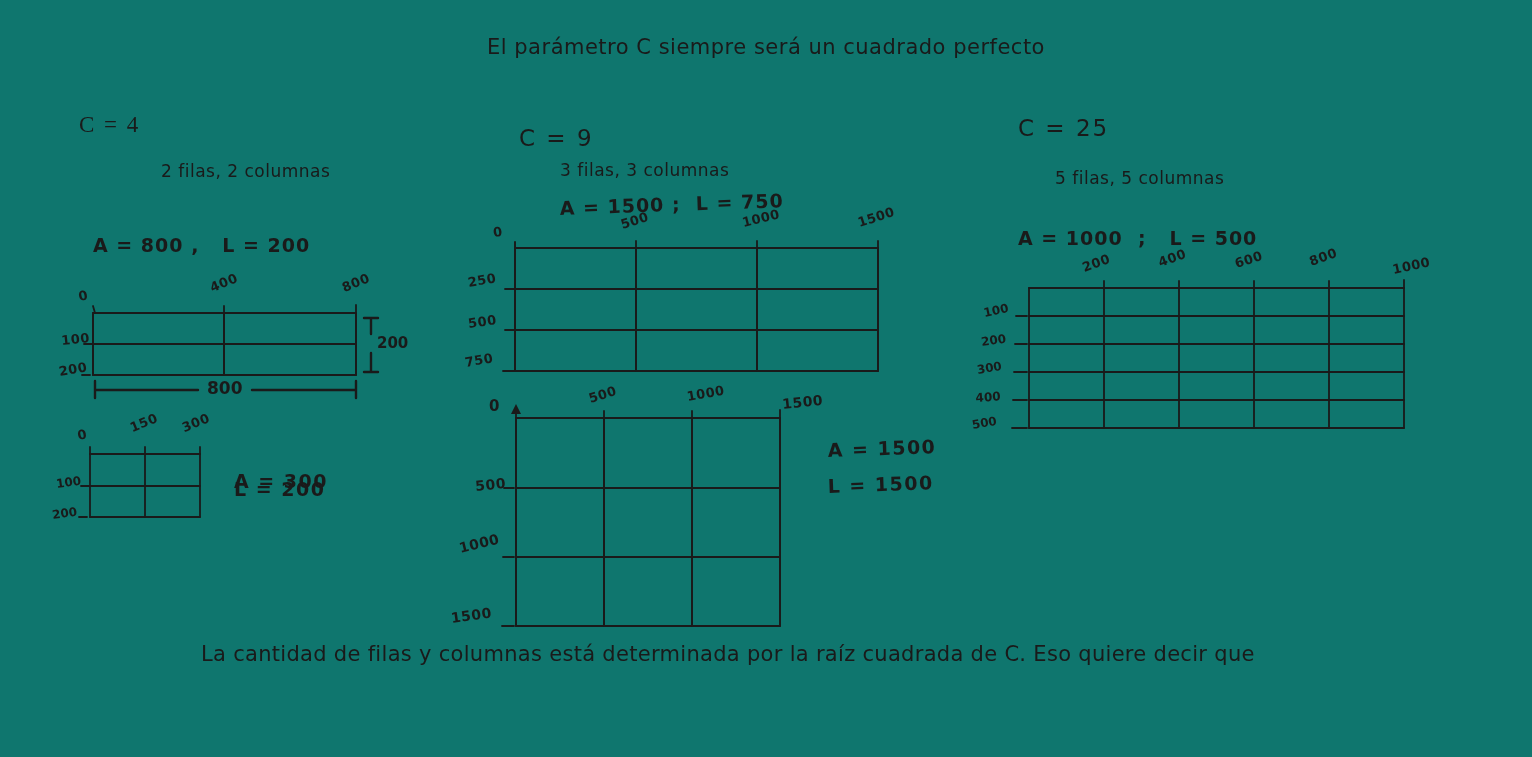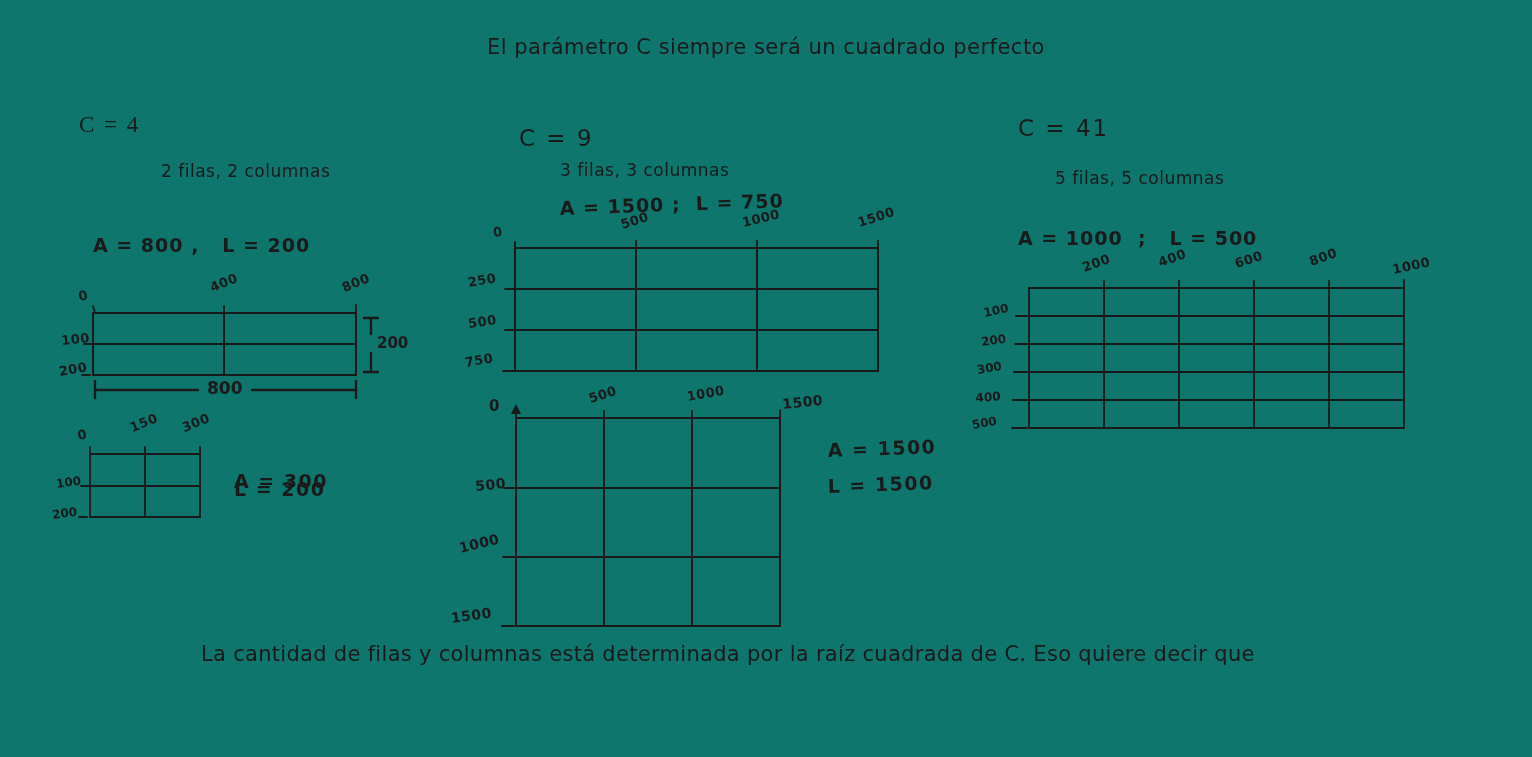--- a/index.html
+++ b/index.html
@@ -101,21 +101,21 @@
   <span class="lbl tk" style="left:489px;top:399px;font-size:15px;">0</span>
   <span class="lbl tk" style="left:591px;top:392px;transform:rotate(-18deg);">500</span>
   <span class="lbl tk" style="left:688px;top:390px;transform:rotate(-10deg);">1000</span>
   <span class="lbl tk" style="left:783px;top:397px;font-size:14px;transform:rotate(-6deg);">1500</span>
   <span class="lbl tk" style="left:476px;top:479px;font-size:14px;transform:rotate(-6deg);">500</span>
   <span class="lbl tk" style="left:461px;top:541px;font-size:14px;transform:rotate(-14deg);">1000</span>
   <span class="lbl tk" style="left:452px;top:611px;font-size:14px;transform:rotate(-8deg);">1500</span>
   <div class="lbl al" style="left:828px;top:441px;transform:rotate(-2deg);">A = 1500</div>
   <div class="lbl al" style="left:828px;top:477px;transform:rotate(-2deg);">L = 1500</div>
 
-  <div class="lbl chead" style="left:1018px;top:117px;">C = 41</div>
+  <div class="lbl chead" style="left:1018px;top:117px;">C = 25</div>
   <div class="lbl sub" style="left:1028px;top:170px;">5 filas, 5 columnas</div>
   <div class="lbl param" style="left:1018px;top:229px;">A = 1000  ;   L = 500</div>
 
   <span class="lbl tk" style="left:1085px;top:261px;transform:rotate(-20deg);">200</span>
   <span class="lbl tk" style="left:1161px;top:256px;transform:rotate(-20deg);">400</span>
   <span class="lbl tk" style="left:1237px;top:257px;transform:rotate(-18deg);">600</span>
   <span class="lbl tk" style="left:1312px;top:255px;transform:rotate(-20deg);">800</span>
   <span class="lbl tk" style="left:1394px;top:263px;transform:rotate(-12deg);">1000</span>
   <span class="lbl tks" style="left:985px;top:307px;transform:rotate(-12deg);">100</span>
   <span class="lbl tks" style="left:982px;top:336px;transform:rotate(-8deg);">200</span>

